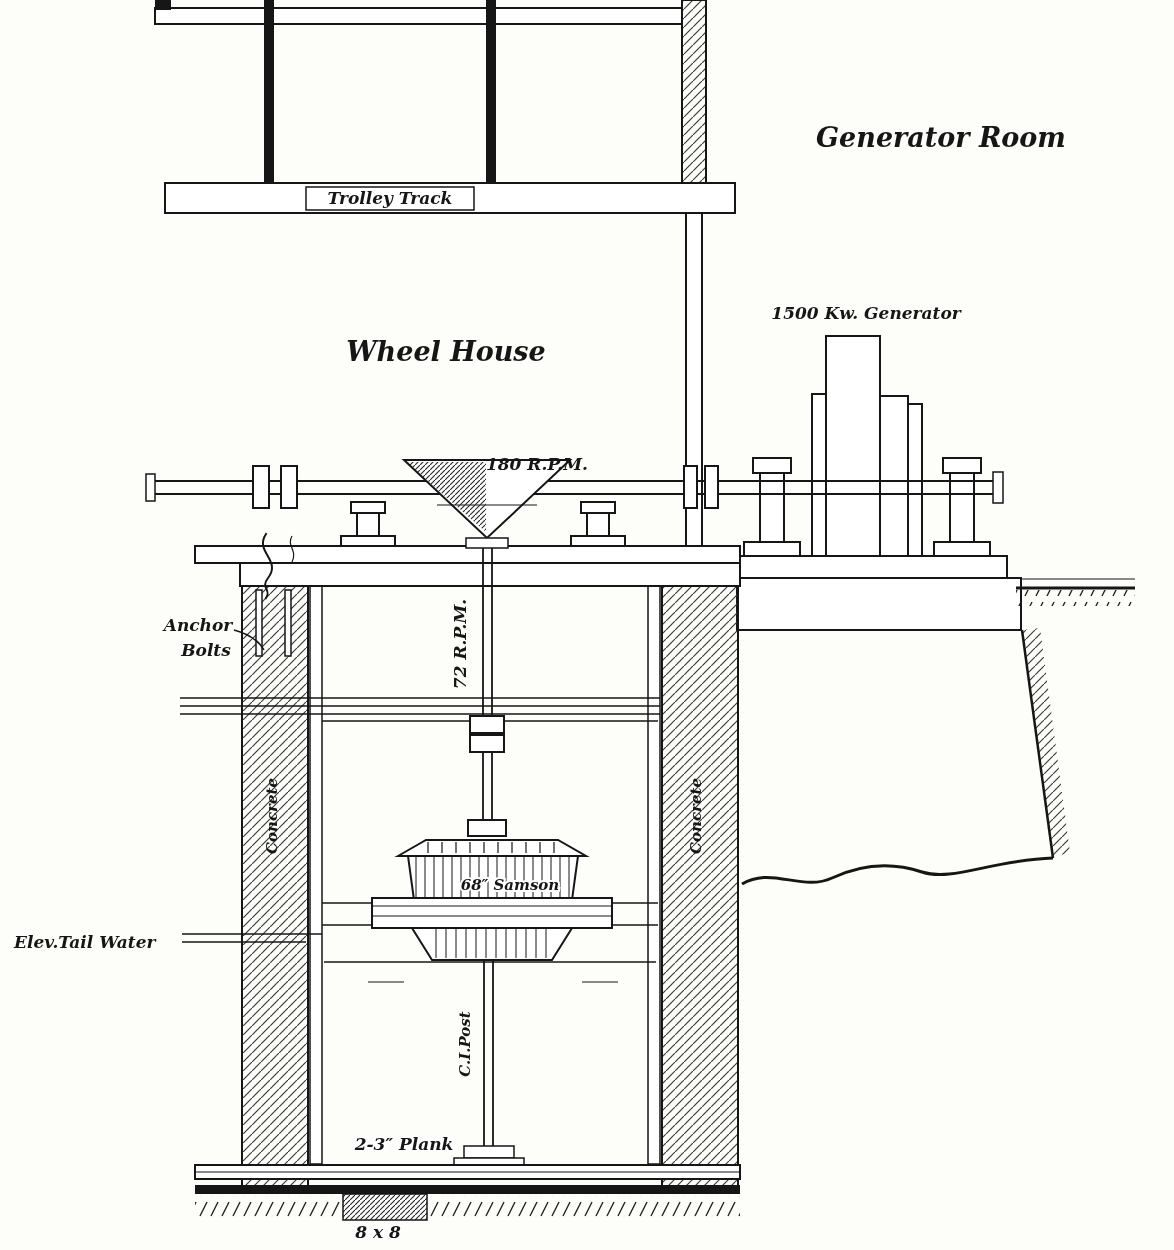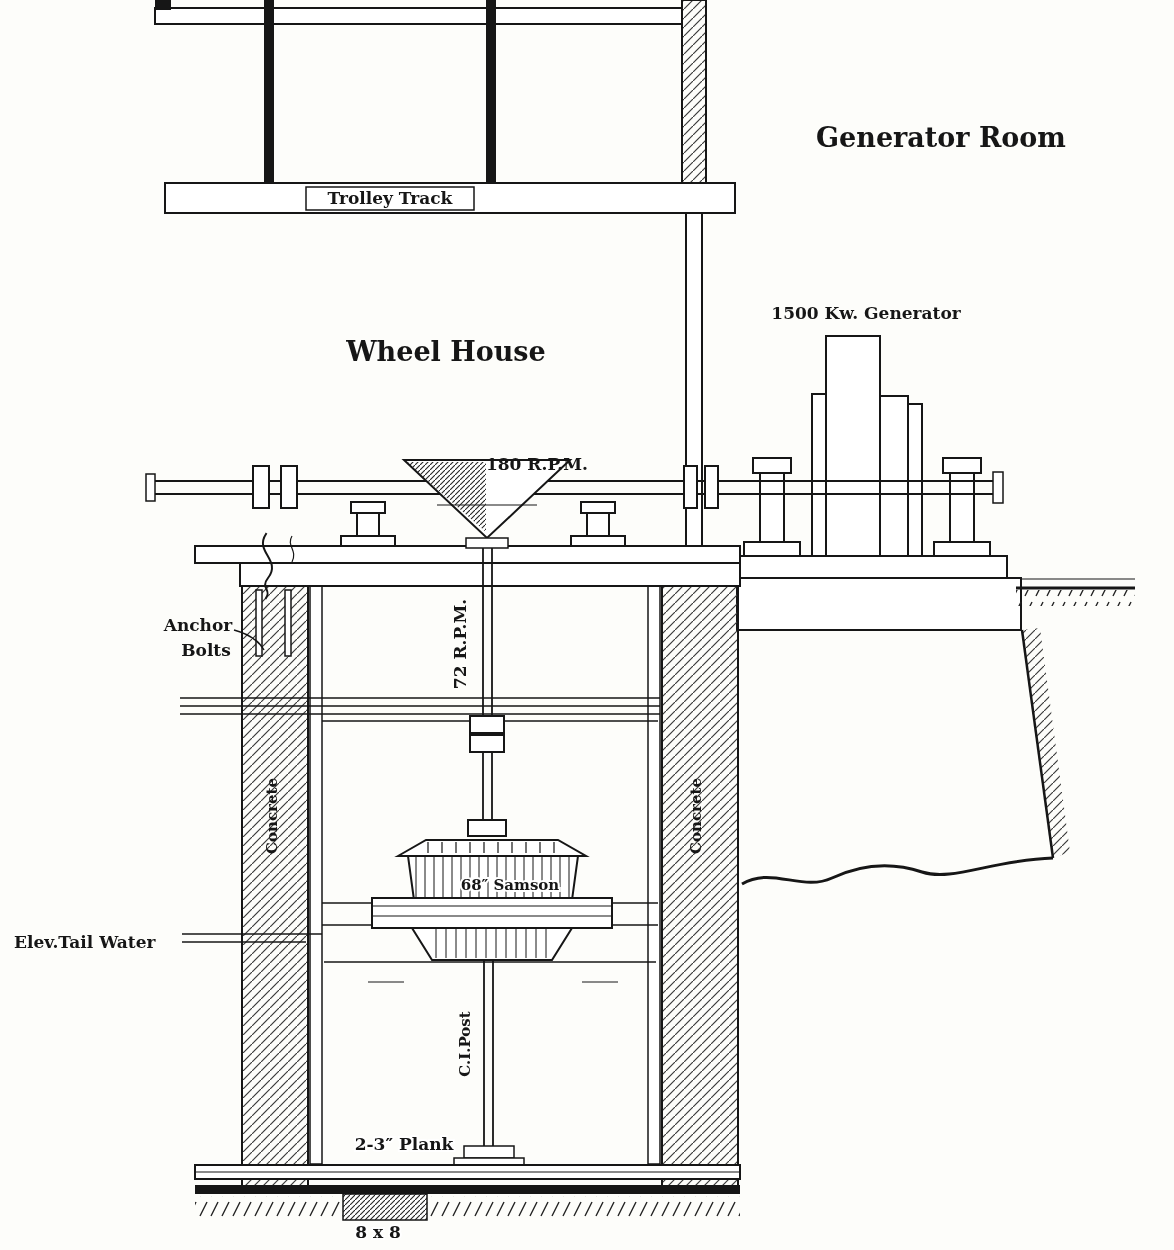--- a/index.html
+++ b/index.html
@@ -1,16 +1,16 @@
 <!DOCTYPE html>
 <html><head>
 <meta charset="utf-8">
 <style>
   html,body{margin:0;padding:0;background:#fdfdfa;}
-  .stage{position:relative;width:1135px;height:1250px;background:#fdfdfa;overflow:hidden;}
+  .stage{position:relative;width:1135px;height:1250px;background:#fdfdfa;overflow:hidden;font-style:italic;}
   svg{display:block;}
   svg text{font-family:"DejaVu Serif", serif;font-weight:700;fill:#161616;}
   .t-lg{font-size:27px;}
   .t-md{font-size:17px;}
   .t-sm{font-size:15px;}
   .ln{stroke:#161616;stroke-width:2;fill:none;stroke-linecap:square;}
   .ln15{stroke:#161616;stroke-width:1.5;fill:none;}
   .ln12{stroke:#161616;stroke-width:1.2;fill:none;}
   .ln3{stroke:#161616;stroke-width:3;fill:none;}
   .fw{fill:#ffffff;stroke:#161616;stroke-width:2;}

